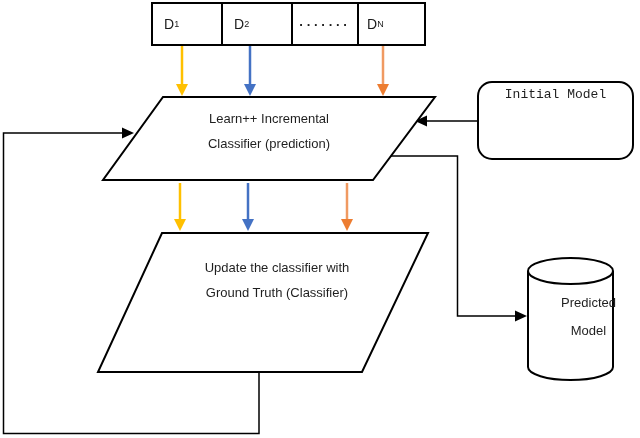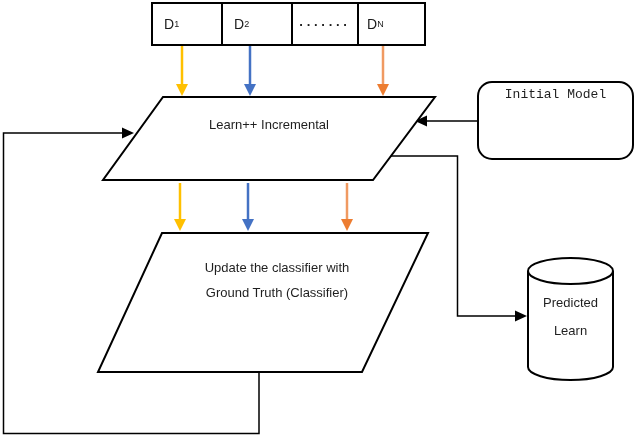--- a/index.html
+++ b/index.html
@@ -106,31 +106,32 @@
       <sub>2</sub>
   </div>
   <div class="cell dots" style="left:292px;width:66px;">
     <span>·······</span>
   </div>
   <div class="cell" style="left:358px;width:67px;padding-left:9px;">
     <span>D</span>
       <sub>N</sub>
   </div>
 
-  <div class="label" style="left:148px;top:106px;width:242px;margin-top:6px;">
+  <div class="label" style="left:148px;top:106px;width:242px;">
     <div>Learn++ Incremental</div>
+    <div>Classifier (prediction)</div>
   </div>
 
   <div class="label" style="left:156px;top:255px;width:242px;">
     <div>Update the classifier with</div>
     <div>Ground Truth (Classifier)</div>
   </div>
 
   <div class="label vcenter" style="left:478px;top:82px;width:155px;height:77px;">
     <span>Initial Model</span>
   </div>
 
-  <div class="label" style="left:528px;top:289px;width:85px;line-height:28px;">
+  <div class="label" style="left:528px;top:289px;width:85px;line-height:28px;padding-left:18px;">
     <div>Predicted</div>
-    <div>Learn</div>
+    <div>Model</div>
   </div>
 
 </div>
 
 </body></html>

